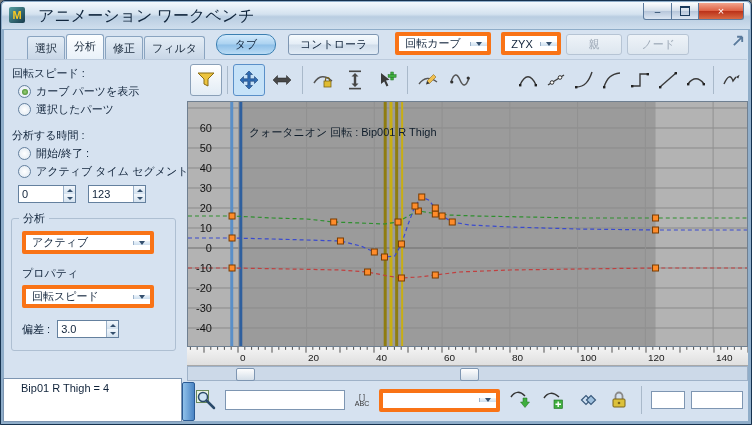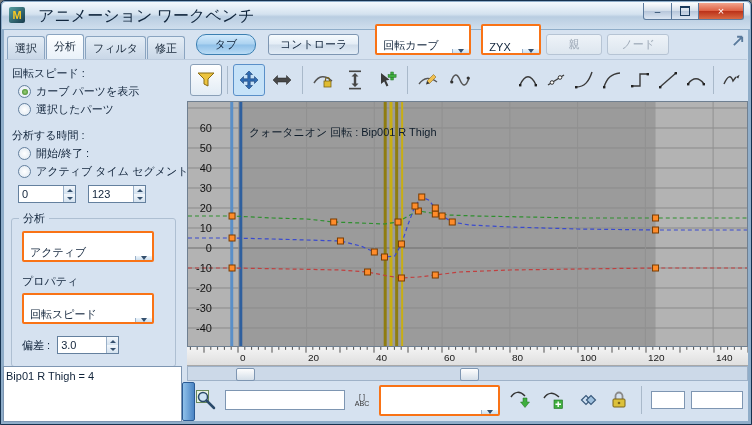--- a/index.html
+++ b/index.html
@@ -16,32 +16,32 @@
   .win-btn{height:17px;box-sizing:border-box;border:1px solid #5c7a9c;border-top:none;
     display:flex;align-items:center;justify-content:center;font-size:10px;color:#1a3a5c;
     background:linear-gradient(#fdfdfd,#d2dde9 50%,#b7c6da 51%,#dce6f2);}
   .win-btn.min{width:29px;border-radius:0 0 0 3px;}
   .win-btn.max{width:27px;border-left:none;}
   .max-glyph{width:8px;height:7px;border:1px solid #1a3a5c;border-top-width:2px;}
   .win-btn.close{width:45px;border-left:none;border-radius:0 0 3px 0;color:#fff;font-size:11px;
     background:linear-gradient(#f2a48c,#dd5f42 50%,#bb3118 51%,#d86a44);}
   
   .toolbar-row{position:absolute;top:28px;left:4px;right:4px;height:30px;display:flex;align-items:flex-end;
-    border-bottom:1px solid #bccbdd;}
+    border-bottom:1px solid #bccbdd;padding-left:20px;}
   .tabstrip{display:flex;align-items:flex-end;margin-left:2px;}
   .tab{font-size:11px;padding:4px 7px 3px;background:linear-gradient(#e4edf6,#c9d7e7);
     border:1px solid #8aa4c0;border-bottom:none;border-radius:3px 3px 0 0;margin-right:1px;color:#18283a;}
   .tab.active{background:linear-gradient(#fdfeff,#e9f1f9);padding-bottom:5px;}
   .btn{height:21px;box-sizing:border-box;padding:0 11px;font-size:11px;color:#10233a;
     background:linear-gradient(#f7fbfe,#e4edf6 48%,#cfdcea 52%,#e2ecf6);
     border:1px solid #7e96b2;border-radius:3px;display:flex;align-items:center;margin-bottom:4px;}
   .btn.toggled{background:linear-gradient(#d3eafc,#abd2f0 48%,#8fc0e8 52%,#badcf5);border-color:#3c7fb1;border-radius:10px;}
   .btn.disabled{color:#9aa6b4;border-color:#b6c4d4;background:linear-gradient(#eef3f8,#dde6ef);}
-  .combo{height:31px;box-sizing:border-box;background:#fff;border:2px solid #f97316;border-radius:2px;
-    display:flex;align-items:flex-end;margin-bottom:4px;}
+  .combo{height:23px;box-sizing:border-box;background:#fff;border:4px solid #f97316;border-radius:2px;
+    display:flex;align-items:center;margin-bottom:4px;}
   .combo-text{flex:1;font-size:11px;color:#10233a;padding:0 6px;display:flex;align-items:center;white-space:nowrap;}
   .combo-btn{width:16px;border-left:1px solid #9ab0c8;background:linear-gradient(#eef5fb,#cddfef);
     display:flex;align-items:center;justify-content:center;}
   .caret{width:0;height:0;border-left:3.5px solid transparent;border-right:3.5px solid transparent;border-top:4px solid #35506e;}
   .corner-ico{margin:0 2px 8px auto;}
   
   .left-panel{position:absolute;top:58px;left:4px;width:176px;bottom:2px;font-size:11px;color:#10233a;}
   .plabel{margin:7px 0 2px 7px;}
   .radio-row{display:flex;align-items:center;gap:5px;margin:3px 0 0 13px;white-space:nowrap;}
   .radio{position:relative;width:11px;height:11px;border:1px solid #64809e;border-radius:50%;
@@ -52,22 +52,22 @@
   .spin{display:flex;height:18px;box-sizing:border-box;border:1px solid #64809e;background:#fff;width:58px;}
   .spin input{flex:1;min-width:0;border:none;outline:none;font-size:11px;padding:0 3px;font-family:inherit;background:#fff;color:#10233a;}
   .spin-arrows{width:11px;display:flex;flex-direction:column;border-left:1px solid #9ab0c8;}
   .spin-arrows span{flex:1;display:flex;align-items:center;justify-content:center;background:linear-gradient(#f2f7fc,#d4e2ef);}
   .tri-up{width:0;height:0;border-left:3px solid transparent;border-right:3px solid transparent;border-bottom:3.5px solid #35506e;}
   .tri-dn{width:0;height:0;border-left:3px solid transparent;border-right:3px solid transparent;border-top:3.5px solid #35506e;}
   .groupbox{position:relative;margin:15px 5px 0 6px;border:1px solid #aebfd2;border-radius:3px;padding:12px 8px 12px;}
   .legend{position:absolute;top:-8px;left:7px;background:#d6e2f0;padding:0 4px;font-size:11px;}
   .groupbox .combo{width:132px;margin:0 0 0 2px;}
   .dev-row{display:flex;align-items:center;gap:7px;margin:12px 0 0 2px;}
-  .result-box{position:absolute;left:-2px;right:-1px;bottom:0;height:56px;background:#fff;
-    border:1px solid #7e96b2;box-sizing:border-box;padding:3px 2px;font-size:11px;color:#10233a;}
+  .result-box{position:absolute;left:-2px;right:-1px;bottom:0;height:44px;background:#fff;
+    border:1px solid #7e96b2;box-sizing:border-box;padding:3px 17px;font-size:11px;color:#10233a;}
   
   .right-area{position:absolute;top:58px;left:186px;right:3px;bottom:3px;}
   .curve-toolbar{height:42px;display:flex;align-items:center;gap:2px;padding:0 3px;box-sizing:border-box;}
   .tbtn{width:30px;height:30px;display:flex;align-items:center;justify-content:center;border-radius:3px;flex:0 0 auto;}
   .tbtn.boxed{border:1px solid #8aa0b8;background:linear-gradient(#ffffff,#e2ecf5);}
   .tbtn.active{border:1px solid #5a8fc8;background:#c6e2f8;}
   .tdivider{width:1px;height:28px;background:#a9b9ca;margin:0 3px;flex:0 0 auto;}
   .tangent-group{margin-left:auto;display:flex;align-items:center;gap:1px;}
   .tgicon{width:27px;height:26px;display:flex;align-items:center;justify-content:center;border-radius:2px;}
   .curve-canvas{position:relative;height:244px;background:#9b9b9b;border:1px solid #6f7f90;box-sizing:content-box;overflow:hidden;}
@@ -104,22 +104,22 @@
       <div class="win-btn close">
           <span>×</span>
         </div>
     </div>
   </div>
 
   <div class="toolbar-row">
     <div class="tabstrip">
       <div class="tab">選択</div>
       <div class="tab active">分析</div>
+      <div class="tab">修正</div>
       <div class="tab">フィルタ</div>
-      <div class="tab">修正</div>
     </div>
     <div class="btn toggled" style="margin-left:10px;width:60px;justify-content:center;">タブ</div>
     <div class="btn" style="margin-left:12px;">コントローラ</div>
     <div class="combo" style="margin-left:16px;width:96px;">
       <span class="combo-text">回転カーブ</span>
       <span class="combo-btn">
           <span class="caret"></span>
         </span>
     </div>
     <div class="combo" style="margin-left:10px;width:60px;">

